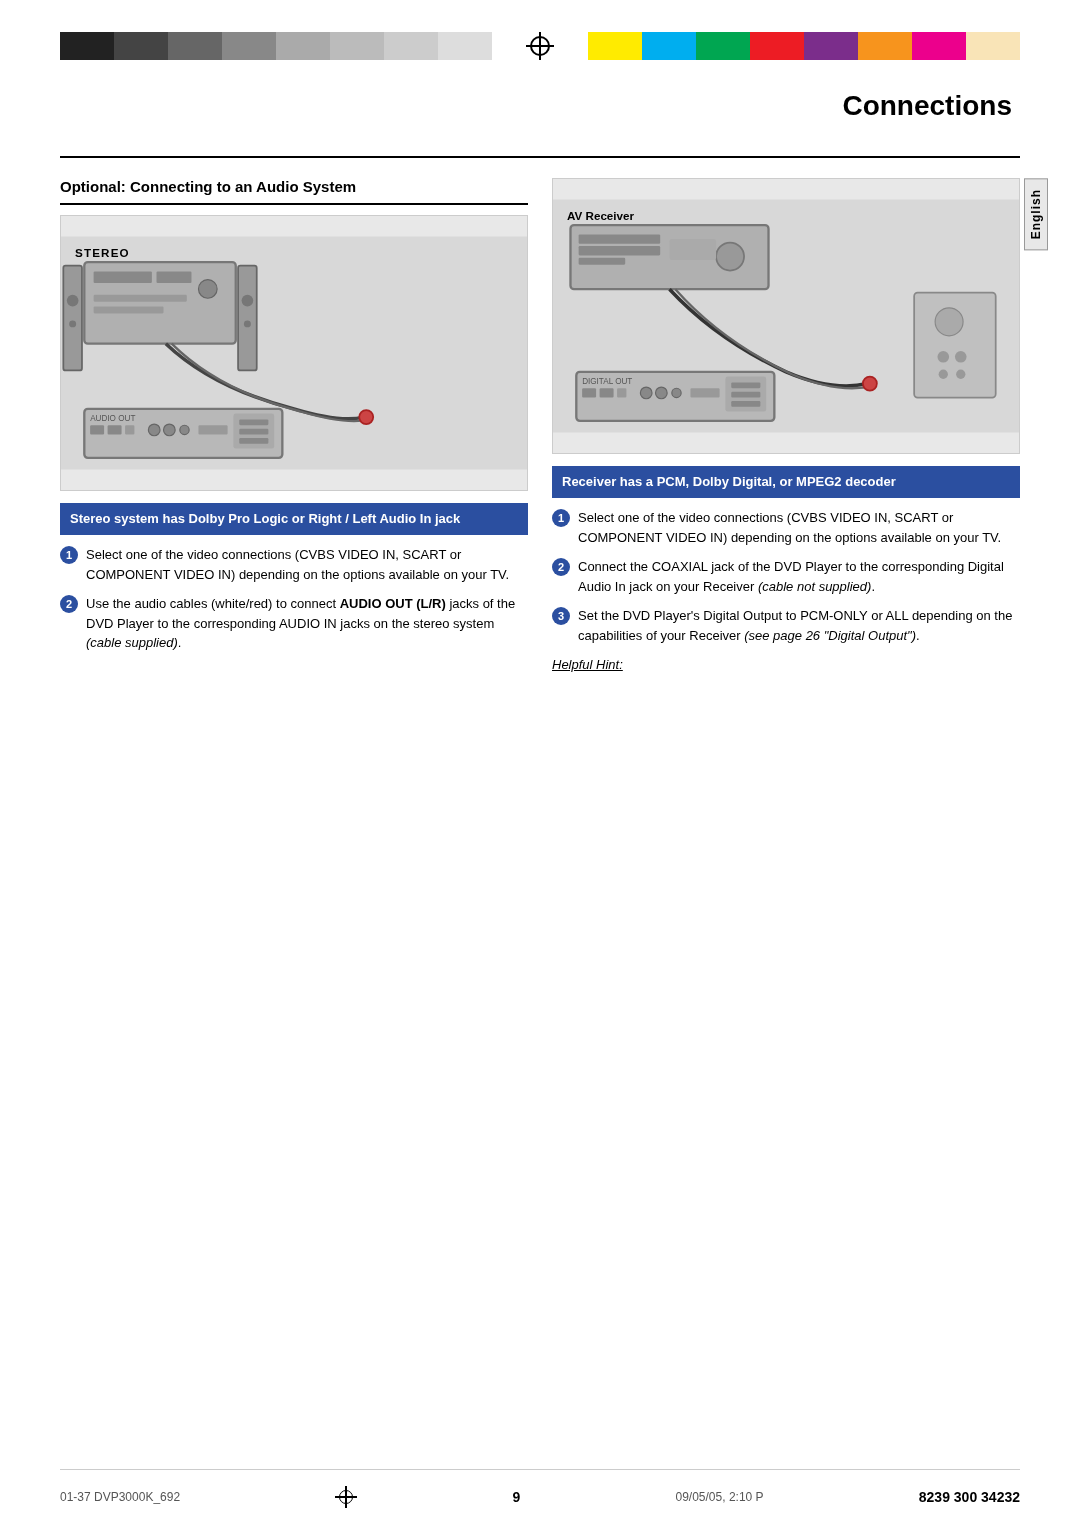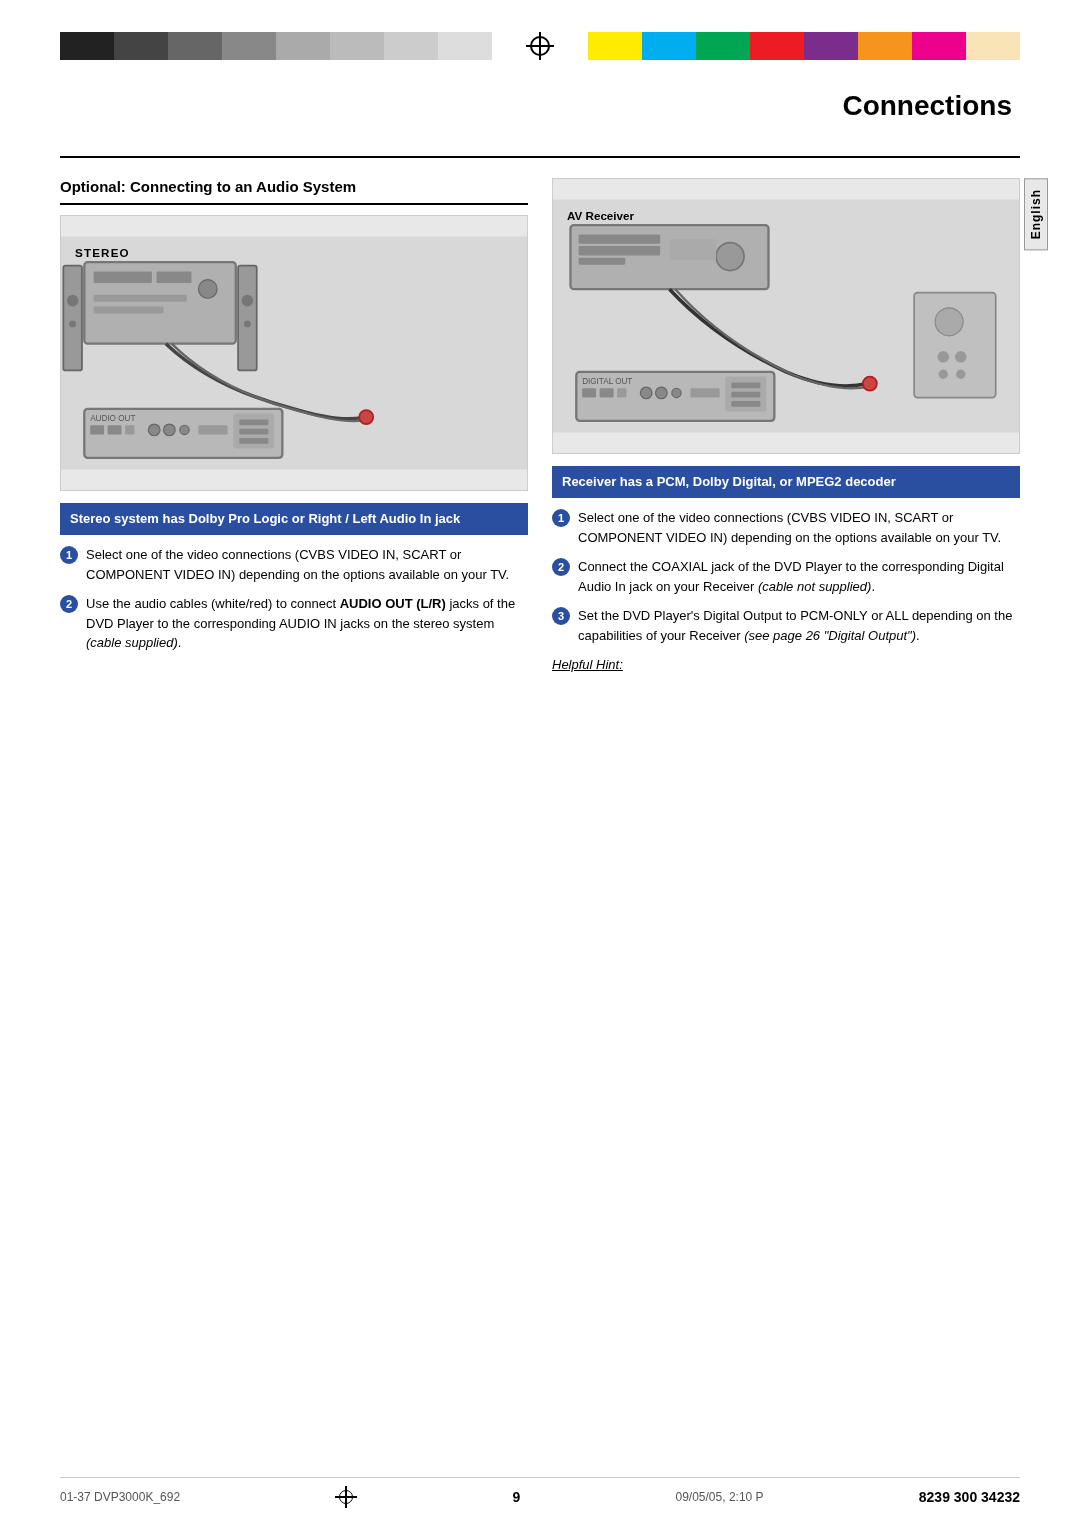--- a/index.html
+++ b/index.html
@@ -163,21 +163,21 @@
       position: absolute;
       bottom: 20px;
       left: 60px;
       right: 60px;
       display: flex;
       justify-content: space-between;
       align-items: center;
       font-size: 12px;
       color: #555;
       border-top: 1px solid #ccc;
-      padding-top: 8px;
+      padding-top: 16px;
     }
     .footer-page {
       font-size: 14px;
       font-weight: bold;
       color: #000;
     }
     .footer-right {
       font-size: 14px;
       font-weight: bold;
       color: #000;

